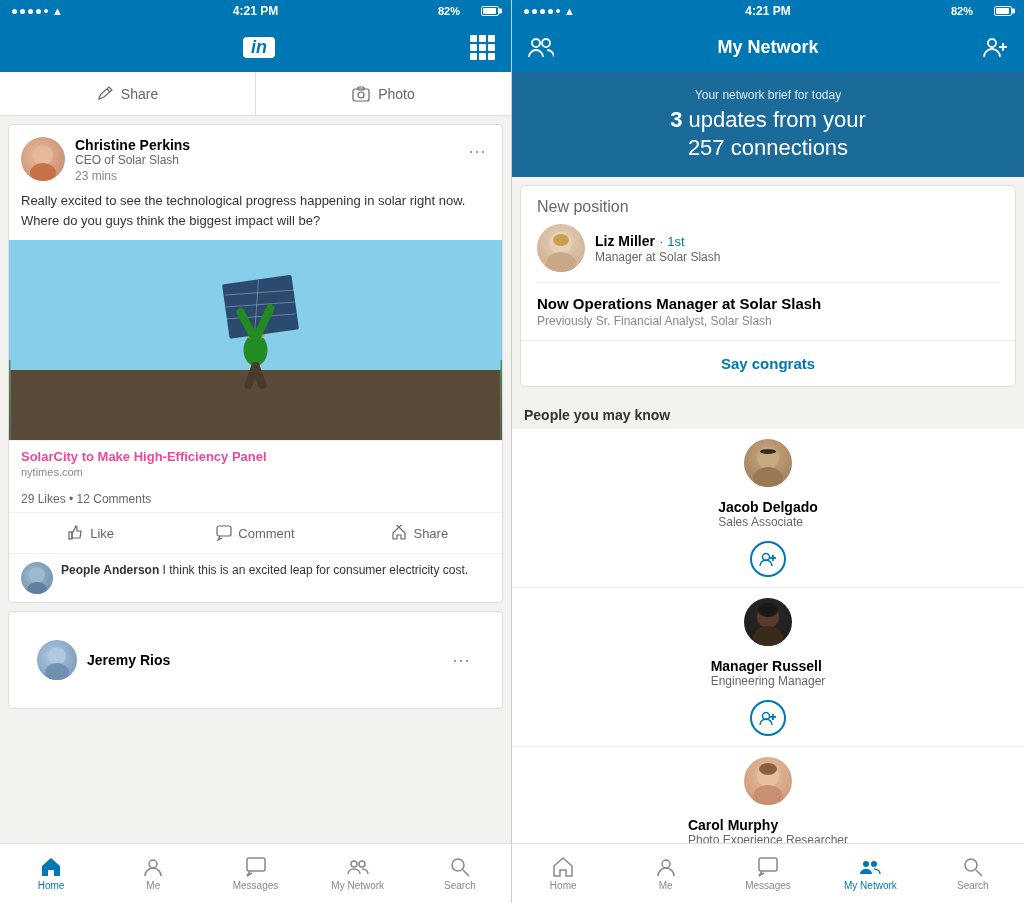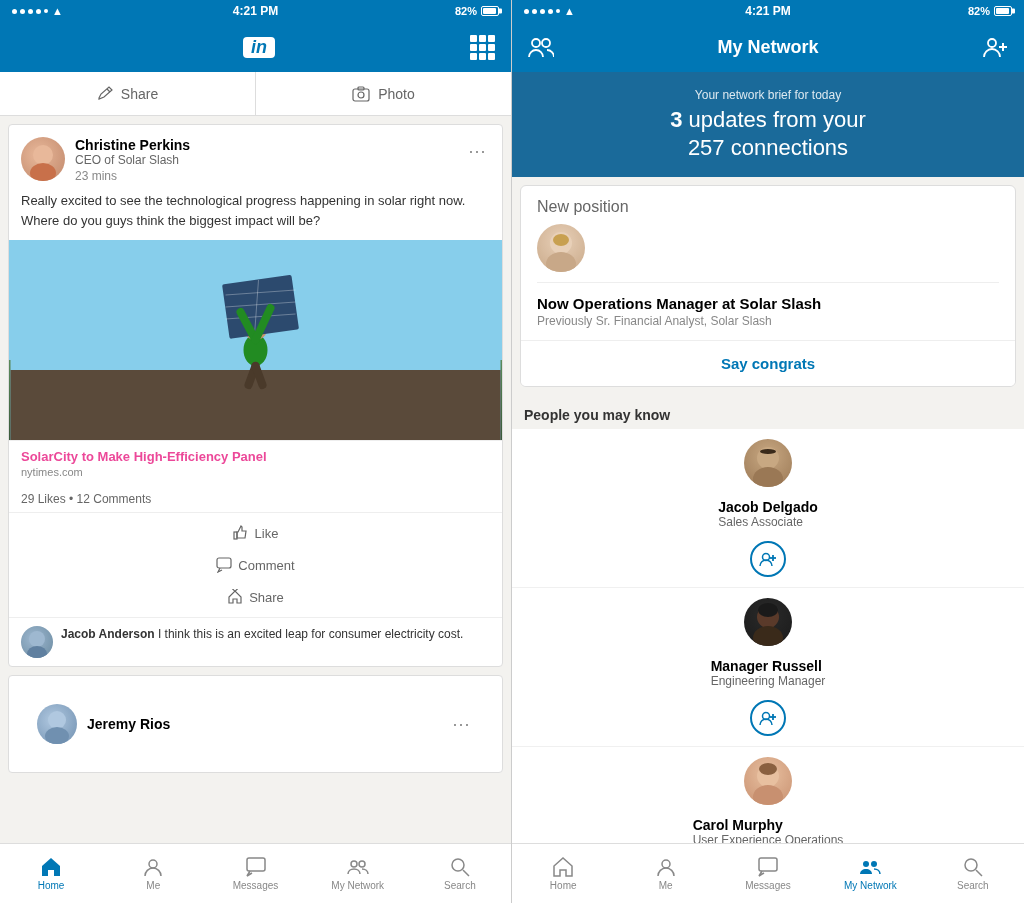--- a/index.html
+++ b/index.html
@@ -31,21 +31,21 @@
       display: flex;
       align-items: center;
       justify-content: space-between;
       padding: 0 12px;
       color: white;
       font-size: 11px;
       font-weight: 600;
     }
     .status-bar .left-status { display: flex; align-items: center; gap: 4px; }
     .status-bar .center-time { font-size: 12px; font-weight: 700; position: absolute; left: 50%; transform: translateX(-50%); }
-    .status-bar .right-status { display: flex; align-items: center; gap: 4px; margin-left: auto; }
+    .status-bar .right-status { display: flex; align-items: center; gap: 21px; margin-left: auto; }
     .battery-icon {
       display: inline-block;
       width: 18px; height: 10px;
       border: 1.5px solid white;
       border-radius: 2px;
       position: relative;
       vertical-align: middle;
     }
     .battery-icon::after {
       content: '';
@@ -171,21 +171,20 @@
 
     .post-stats {
       padding: 6px 12px;
       font-size: 12px;
       color: #666;
       border-bottom: 1px solid #eee;
     }
     .post-actions {
       display: flex;
       padding: 4px 0;
-      flex-direction: column;
     }
     .post-action-btn {
       flex: 1;
       display: flex;
       align-items: center;
       justify-content: center;
       gap: 6px;
       padding: 8px;
       font-size: 13px;
       color: #666;
@@ -515,21 +514,21 @@
       </div>
 
       <div class="comment-section">
         <div class="avatar avatar-jason" style="width:32px;height:32px;">
           <svg width="32" height="32" viewBox="0 0 32 32">
             <circle cx="16" cy="13" r="8" fill="#9eb8d0"></circle>
             <ellipse cx="16" cy="28" rx="10" ry="8" fill="#6080a0"></ellipse>
           </svg>
         </div>
         <div class="comment-text">
-          <span class="comment-author">Jacob Anderson</span>
+          <span class="comment-author">People Anderson</span>
           <span> </span>
           <span>I think this is an excited leap for consumer electricity cost.</span>
         </div>
       </div>
     </div>
 
     <div class="second-post-header">
       <div class="avatar avatar-jeremy" style="width:40px;height:40px;">
         <svg width="40" height="40" viewBox="0 0 40 40">
           <circle cx="20" cy="16" r="9" fill="#b0c8e0"></circle>
@@ -637,20 +636,27 @@
     <div class="update-card">
       <div class="update-type">New position</div>
       <div class="update-person">
         <div class="update-avatar avatar-liz">
           <svg width="48" height="48" viewBox="0 0 48 48">
             <circle cx="24" cy="19" r="11" fill="#e8d0b8"></circle>
             <ellipse cx="24" cy="40" rx="15" ry="12" fill="#c8a888"></ellipse>
             <ellipse cx="24" cy="16" rx="8" ry="6" fill="#c8a050"></ellipse>
           </svg>
         </div>
+        <div>
+          <div>
+            <span style="font-weight:700;font-size:14px;">Liz Miller</span>
+            <span style="color:#0077b5;font-size:13px;">· 1st</span>
+          </div>
+          <div class="update-role">Manager at Solar Slash</div>
+        </div>
       </div>
       <div class="update-divider"></div>
       <div class="update-new-role">
         <div class="update-new-title">Now Operations Manager at Solar Slash</div>
         <div class="update-prev">Previously Sr. Financial Analyst, Solar Slash</div>
       </div>
       <button class="congrats-btn">Say congrats</button>
     </div>
 
     <div class="section-header">People you may know</div>
@@ -703,21 +709,21 @@
       <div class="person-row">
         <div class="person-avatar avatar-carol">
           <svg width="48" height="48" viewBox="0 0 48 48">
             <circle cx="24" cy="19" r="11" fill="#e8c0a0"></circle>
             <ellipse cx="24" cy="40" rx="15" ry="12" fill="#c89070"></ellipse>
             <ellipse cx="24" cy="12" rx="9" ry="6" fill="#8a6040"></ellipse>
           </svg>
         </div>
         <div class="person-info">
           <div class="person-name">Carol Murphy</div>
-          <div class="person-title">User Experience Operations</div>
+          <div class="person-title">Photo Experience Researcher</div>
         </div>
         <div class="connect-btn">
           <svg width="18" height="18" viewBox="0 0 18 18" fill="none">
             <circle cx="7" cy="7" r="3.5" stroke="#0077b5" stroke-width="1.5" fill="none"></circle>
             <path d="M1 16c0-3.3 2.7-6 6-6s6 2.7 6 6" stroke="#0077b5" stroke-width="1.5" fill="none"></path>
             <line x1="14" y1="5" x2="14" y2="11" stroke="#0077b5" stroke-width="1.8"></line>
             <line x1="11" y1="8" x2="17" y2="8" stroke="#0077b5" stroke-width="1.8"></line>
           </svg>
         </div>
       </div>

